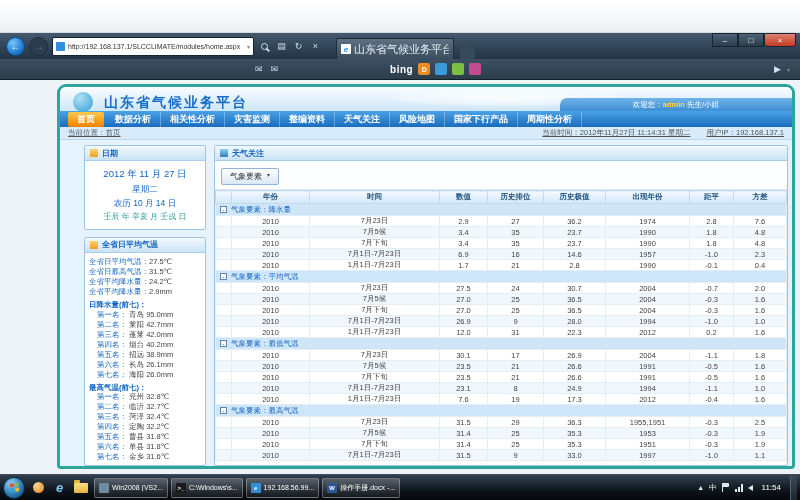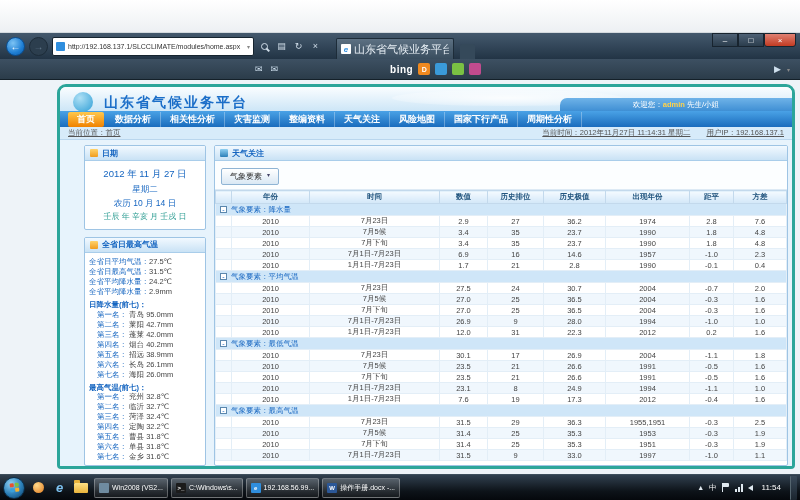--- a/index.html
+++ b/index.html
@@ -208,21 +208,21 @@
                 <div class="date-line big">2012 年 11 月 27 日</div>
                 <div class="date-line">星期二</div>
                 <div class="date-line">农历 10 月 14 日</div>
                 <div class="date-line ganzhi">壬辰 年 辛亥 月 壬戌 日</div>
               </div>
             </div>
 
             <div class="panel weather-panel">
               <div class="panel-head">
                 <span class="ph-icon"></span>
-                <span>全省日最高气温</span>
+                <span>全省日平均气温</span>
               </div>
               <div class="weather-body">
                   <div class="stat-line"><span>全省日平均气温：</span><span class="s-value">27.5℃</span></div>
                   <div class="stat-line"><span>全省日最高气温：</span><span class="s-value">31.5℃</span></div>
                   <div class="stat-line"><span>全省平均降水量：</span><span class="s-value">24.2℃</span></div>
                   <div class="stat-line"><span>全省平均降水量：</span><span class="s-value">2.9mm</span></div>
                   <div class="rank-title">日降水量(前七)：</div>
                   <div class="rank-line"><span>第一名： </span><span class="r-value">青岛 95.0mm</span></div>
                   <div class="rank-line"><span>第二名： </span><span class="r-value">莱阳 42.7mm</span></div>
                   <div class="rank-line"><span>第三名： </span><span class="r-value">蓬莱 42.0mm</span></div>

